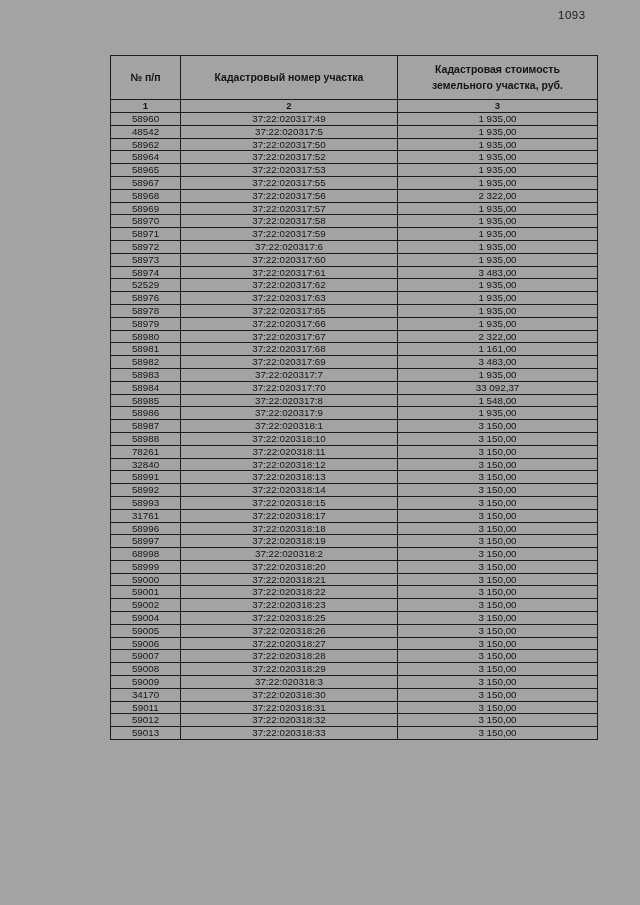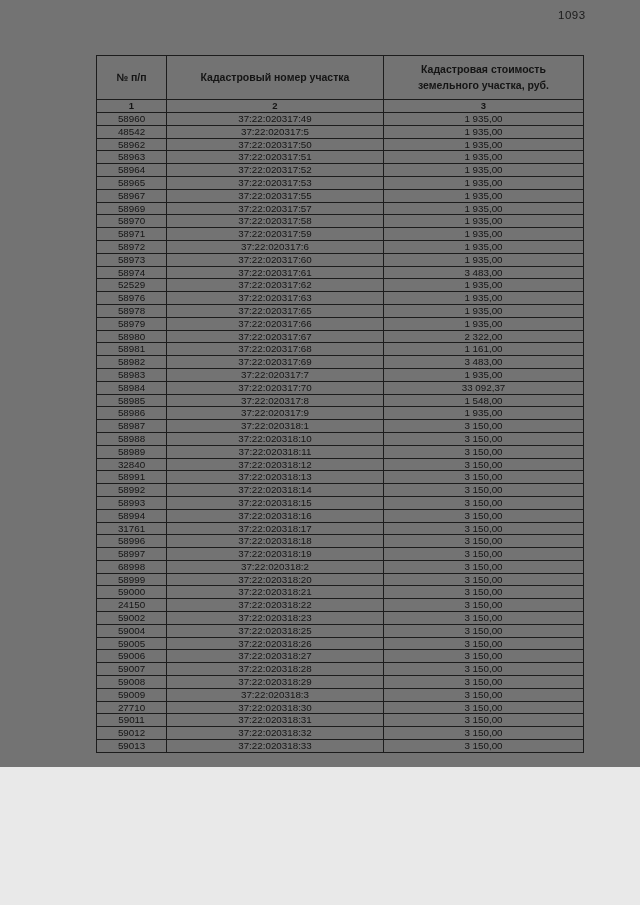--- a/index.html
+++ b/index.html
@@ -1,37 +1,37 @@
 <!DOCTYPE html>
 <html><head>
 <meta charset="utf-8">
 <style>
   * { box-sizing: border-box; margin: 0; padding: 0; }
   html, body { background: #e9e9e9; }
   body { font-family: "Liberation Sans", sans-serif; }
   .page {
     position: relative;
     width: 640px;
-    height: 767px;
+    height: 905px;
     margin: 0 auto;
-    background: #737373;
+    background: #a3a3a3;
     color: #111;
     overflow: hidden;
   }
   .page-number {
     position: absolute;
     top: 9px;
     left: 558px;
     font-size: 11.5px;
     color: #1a1a1a;
     letter-spacing: 0.5px;
   }
   table.doc-table {
     position: absolute;
-    left: 96px;
+    left: 110px;
     top: 55px;
     border-collapse: collapse;
     table-layout: fixed;
   }
   .doc-table th, .doc-table td {
     border: 1px solid #1c1c1c;
     text-align: center;
     vertical-align: middle;
     color: #141414;
     overflow: hidden;
@@ -96,38 +96,38 @@
           <td>48542</td>
           <td>37:22:020317:5</td>
           <td>1 935,00</td>
         </tr>
         <tr>
           <td>58962</td>
           <td>37:22:020317:50</td>
           <td>1 935,00</td>
         </tr>
         <tr>
-          <td>58963</td>
-          <td>37:22:020317:51</td>
-          <td>1 935,00</td>
-        </tr>
-        <tr>
           <td>58964</td>
           <td>37:22:020317:52</td>
           <td>1 935,00</td>
         </tr>
         <tr>
           <td>58965</td>
           <td>37:22:020317:53</td>
           <td>1 935,00</td>
         </tr>
         <tr>
           <td>58967</td>
           <td>37:22:020317:55</td>
           <td>1 935,00</td>
+        </tr>
+        <tr>
+          <td>58968</td>
+          <td>37:22:020317:56</td>
+          <td>2 322,00</td>
         </tr>
         <tr>
           <td>58969</td>
           <td>37:22:020317:57</td>
           <td>1 935,00</td>
         </tr>
         <tr>
           <td>58970</td>
           <td>37:22:020317:58</td>
           <td>1 935,00</td>
@@ -211,21 +211,21 @@
           <td>58987</td>
           <td>37:22:020318:1</td>
           <td>3 150,00</td>
         </tr>
         <tr>
           <td>58988</td>
           <td>37:22:020318:10</td>
           <td>3 150,00</td>
         </tr>
         <tr>
-          <td>58989</td>
+          <td>78261</td>
           <td>37:22:020318:11</td>
           <td>3 150,00</td>
         </tr>
         <tr>
           <td>32840</td>
           <td>37:22:020318:12</td>
           <td>3 150,00</td>
         </tr>
         <tr>
           <td>58991</td>
@@ -236,25 +236,20 @@
           <td>58992</td>
           <td>37:22:020318:14</td>
           <td>3 150,00</td>
         </tr>
         <tr>
           <td>58993</td>
           <td>37:22:020318:15</td>
           <td>3 150,00</td>
         </tr>
         <tr>
-          <td>58994</td>
-          <td>37:22:020318:16</td>
-          <td>3 150,00</td>
-        </tr>
-        <tr>
           <td>31761</td>
           <td>37:22:020318:17</td>
           <td>3 150,00</td>
         </tr>
         <tr>
           <td>58996</td>
           <td>37:22:020318:18</td>
           <td>3 150,00</td>
         </tr>
         <tr>
@@ -271,21 +266,21 @@
           <td>58999</td>
           <td>37:22:020318:20</td>
           <td>3 150,00</td>
         </tr>
         <tr>
           <td>59000</td>
           <td>37:22:020318:21</td>
           <td>3 150,00</td>
         </tr>
         <tr>
-          <td>24150</td>
+          <td>59001</td>
           <td>37:22:020318:22</td>
           <td>3 150,00</td>
         </tr>
         <tr>
           <td>59002</td>
           <td>37:22:020318:23</td>
           <td>3 150,00</td>
         </tr>
         <tr>
           <td>59004</td>
@@ -311,21 +306,21 @@
           <td>59008</td>
           <td>37:22:020318:29</td>
           <td>3 150,00</td>
         </tr>
         <tr>
           <td>59009</td>
           <td>37:22:020318:3</td>
           <td>3 150,00</td>
         </tr>
         <tr>
-          <td>27710</td>
+          <td>34170</td>
           <td>37:22:020318:30</td>
           <td>3 150,00</td>
         </tr>
         <tr>
           <td>59011</td>
           <td>37:22:020318:31</td>
           <td>3 150,00</td>
         </tr>
         <tr>
           <td>59012</td>

